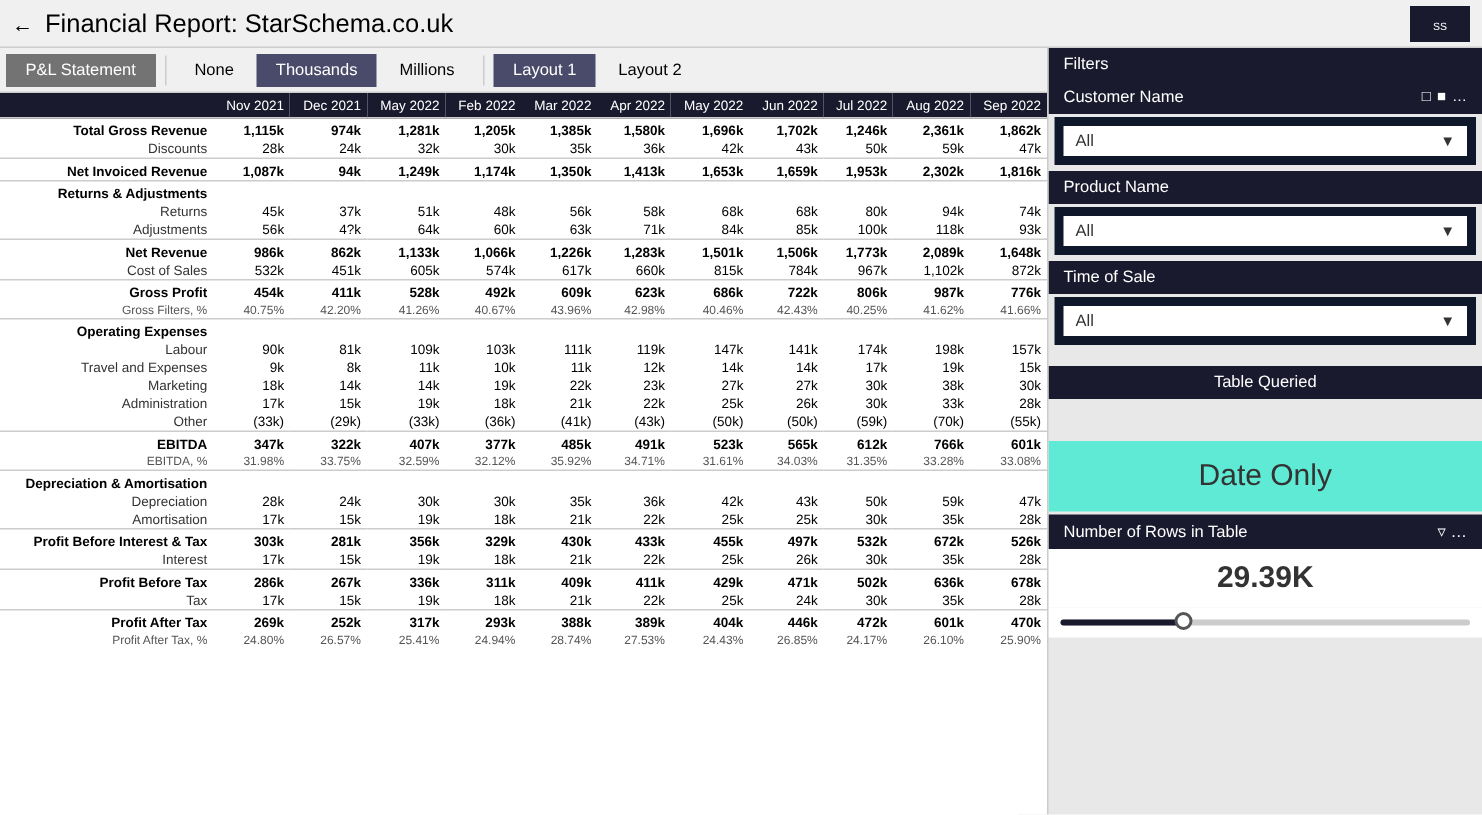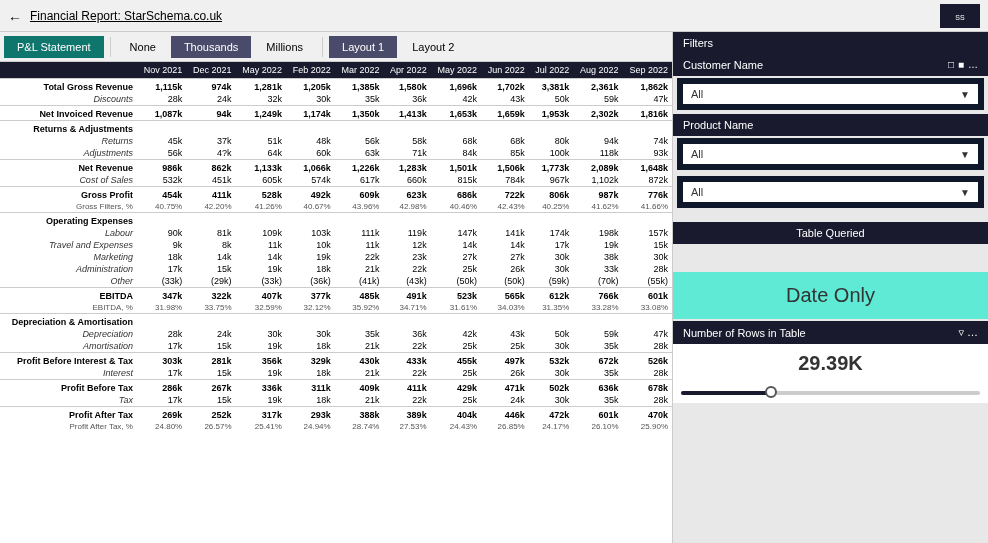--- a/index.html
+++ b/index.html
@@ -3,50 +3,50 @@
   <meta charset="utf-8">
   <style>
     * { box-sizing: border-box; margin: 0; padding: 0; }
     body { font-family: Arial, sans-serif; font-size: 11px; background: #f0f0f0; width: 988px; height: 543px; overflow: hidden; }
 
     
     .title-bar {
       display: flex; align-items: center; background: #f0f0f0; padding: 4px 8px; height: 32px; border-bottom: 1px solid #ccc;
     }
     .title-bar .back-btn { margin-right: 8px; cursor: pointer; font-size: 14px; }
-    .title-bar .title { font-size: 12px; font-weight: normal; flex: 1; text-decoration: underline; }
+    .title-bar .title { font-size: 17px; font-weight: normal; flex: 1; }
     .title-bar .logo { width: 40px; height: 24px; background: #1a1a2e; display: flex; align-items: center; justify-content: center; }
     .title-bar .logo svg { width: 30px; height: 20px; }
 
     
     .main-layout { display: flex; height: calc(543px - 32px); }
 
     
     .left-panel { flex: 1; display: flex; flex-direction: column; overflow: hidden; }
 
     
     .toolbar { display: flex; align-items: center; background: #f0f0f0; border-bottom: 1px solid #ccc; height: 30px; padding: 0 4px; gap: 2px; }
     .toolbar-tab { padding: 4px 12px; font-size: 11px; cursor: pointer; border: 1px solid transparent; }
-    .toolbar-tab.active { background: #0f766e; color: white; }
+    .toolbar-tab.active { background: #737373; color: white; }
     .toolbar-tab.selected { background: #4a4a6a; color: white; }
     .toolbar-sep { width: 1px; background: #ccc; height: 20px; margin: 0 4px; }
 
     
     .table-area { flex: 1; overflow: auto; background: white; }
     table.data-table { width: 100%; border-collapse: collapse; font-size: 9px; }
     table.data-table th { background: #1a1a2e; color: white; padding: 3px 4px; text-align: right; font-weight: normal; font-size: 9px; white-space: nowrap; }
     table.data-table th:first-child { text-align: left; }
     table.data-table td { padding: 1px 4px; text-align: right; white-space: nowrap; font-size: 9px; }
     table.data-table td:first-child { text-align: right; }
     table.data-table tr.section-header td { font-weight: bold; border-top: 1px solid #ccc; padding-top: 3px; }
-    table.data-table tr.sub-row td:first-child { padding-left: 16px; color: #333; font-style: italic; }
+    table.data-table tr.sub-row td:first-child { padding-left: 16px; color: #333; }
     table.data-table tr.pct-row td { color: #555; font-size: 8px; }
 
     
-    .right-panel { width: 316px; background: #e8e8e8; border-left: 1px solid #ccc; display: flex; flex-direction: column; overflow-y: auto; }
+    .right-panel { width: 290px; background: #e8e8e8; border-left: 1px solid #ccc; display: flex; flex-direction: column; overflow-y: auto; }
     .filter-header-bar { background: #1a1a2e; color: white; padding: 5px 10px; font-size: 11px; }
 
     .filter-section { margin-bottom: 2px; }
     .filter-title-bar { background: #1a1a2e; color: white; display: flex; align-items: flex-start; justify-content: space-between; padding: 5px 10px; font-size: 11px; }
     .filter-title-bar .filter-icons { display: flex; gap: 4px; align-items: center; }
     .filter-title-bar .fi { font-size: 10px; cursor: pointer; }
 
     .filter-dropdown { background: white; border: 6px solid #0f172a; display: flex; align-items: center; padding: 4px 8px; justify-content: space-between; margin: 2px 4px; }
     .filter-dropdown span { font-size: 11px; color: #333; }
     .filter-dropdown .chevron { font-size: 10px; }
@@ -115,21 +115,21 @@
         <tr class="section-header">
               <td>Total Gross Revenue</td>
               <td>1,115k</td>
               <td>974k</td>
               <td>1,281k</td>
               <td>1,205k</td>
               <td>1,385k</td>
               <td>1,580k</td>
               <td>1,696k</td>
               <td>1,702k</td>
-              <td>3,381k</td>
+              <td>1,246k</td>
               <td>2,361k</td>
               <td>1,862k</td>
             </tr>
             <tr class="sub-row">
               <td>Discounts</td>
               <td>28k</td>
               <td>24k</td>
               <td>32k</td>
               <td>30k</td>
               <td>35k</td>
@@ -517,20 +517,23 @@
       <div class="filter-title-bar">
         <span>Product Name</span>
       </div>
       <div class="filter-dropdown">
         <span>All</span>
         <span class="chevron">▼</span>
       </div>
     </div>
 
     <div class="filter-section">
+      <div class="filter-title-bar">
+        <span>Time of Sale</span>
+      </div>
       <div class="filter-dropdown">
         <span>All</span>
         <span class="chevron">▼</span>
       </div>
     </div>
 
     <div style="height: 10px;"></div>
 
     <div class="table-queried-section">
       <div class="table-queried-title">Table Queried</div>

